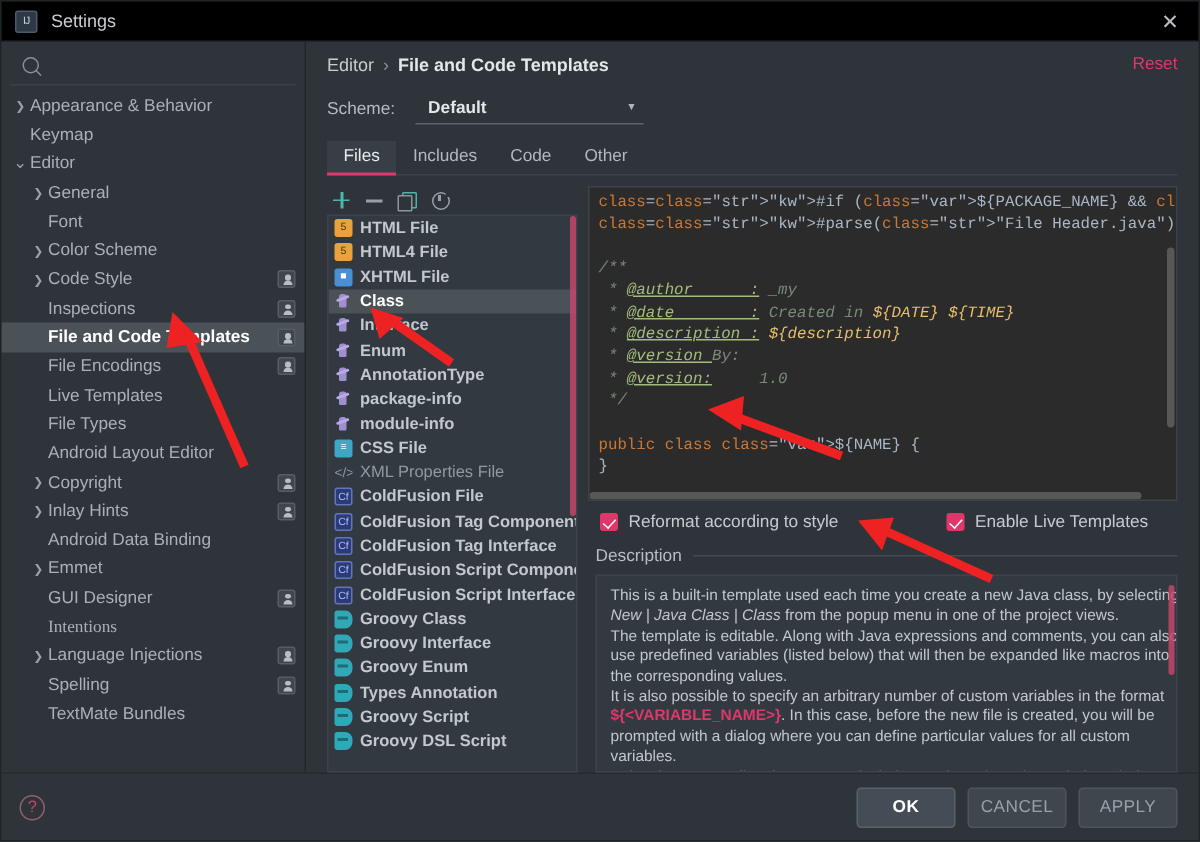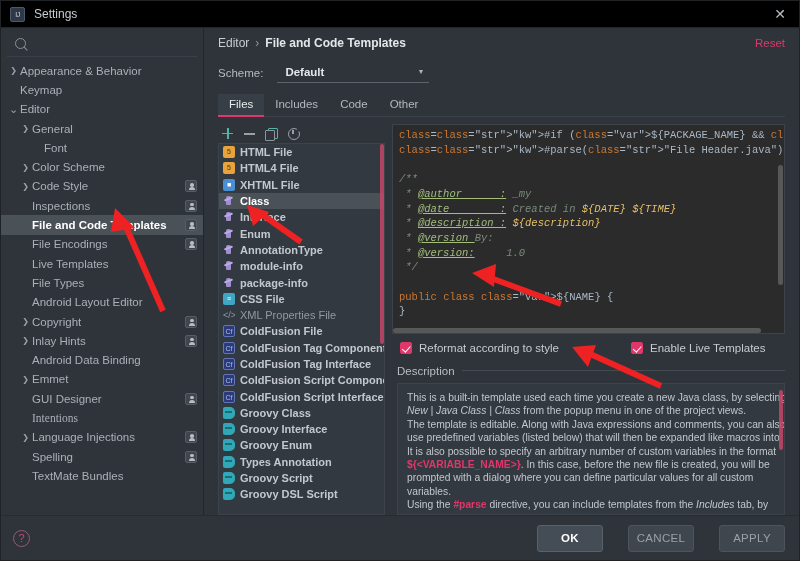--- a/index.html
+++ b/index.html
@@ -318,21 +318,21 @@
   }
   .help-icon {
     width: 17px; height: 17px; border-radius: 50%;
     border: 1.3px solid #8f5f72; color: #c4456b;
     font-size: 11px; line-height: 15px; text-align: center;
     cursor: pointer;
   }
   .footer-spacer { flex: 1 1 auto; }
   .btn {
     min-width: 66px; height: 27px;
-    margin-left: 25px;
+    margin-left: 8px;
     background: #3f464d; border: 1px solid #4d545b; border-radius: 3px;
     color: #c9ced4; font-size: 11.5px;
     display: flex; align-items: center; justify-content: center;
     cursor: pointer; letter-spacing: .3px;
   }
   .btn.primary { background: #444d55; color: #ffffff; font-weight: bold; border-color: #59626b; }
   .btn.dim { color: #9aa0a8; }
 
   
   .arrow-anno { position: absolute; pointer-events: none; z-index: 50; }
@@ -366,21 +366,21 @@
             <span class="label">Keymap</span>
           </div>
           <div class="tree-item" style="padding-left: 6px;">
             <span class="arrow down" style="font-size: 11px; line-height: 6px;">⌄</span>
             <span class="label">Editor</span>
           </div>
           <div class="tree-item" style="padding-left: 18px;">
             <span class="arrow">❯</span>
             <span class="label">General</span>
           </div>
-          <div class="tree-item" style="padding-left: 30px;">
+          <div class="tree-item" style="padding-left: 18px;">
             <span class="arrow"></span>
             <span class="label">Font</span>
           </div>
           <div class="tree-item" style="padding-left: 18px;">
             <span class="arrow">❯</span>
             <span class="label">Color Scheme</span>
           </div>
           <div class="tree-item" style="padding-left: 18px;">
             <span class="arrow">❯</span>
             <span class="label">Code Style</span>
@@ -518,25 +518,25 @@
                 <div class="list-item">
                   <span class="fi fi-java"></span>
                   <span class="li-label">Enum</span>
                 </div>
                 <div class="list-item">
                   <span class="fi fi-java"></span>
                   <span class="li-label">AnnotationType</span>
                 </div>
                 <div class="list-item">
                   <span class="fi fi-java"></span>
+                  <span class="li-label">package-info</span>
+                </div>
+                <div class="list-item">
+                  <span class="fi fi-java"></span>
                   <span class="li-label">module-info</span>
-                </div>
-                <div class="list-item">
-                  <span class="fi fi-java"></span>
-                  <span class="li-label">package-info</span>
                 </div>
                 <div class="list-item">
                   <span class="fi fi-css">≡</span>
                   <span class="li-label">CSS File</span>
                 </div>
                 <div class="list-item dim">
                   <span class="fi fi-xml">&lt;/&gt;</span>
                   <span class="li-label">XML Properties File</span>
                 </div>
                 <div class="list-item">
@@ -626,20 +626,21 @@
             <div class="desc-head">
               <span class="desc-title">Description</span>
               <span class="desc-rule"></span>
             </div>
             <div class="desc-box">
               <div id="desc">
                   <div class="desc-line">This is a built-in template used each time you create a new Java class, by selecting</div>
                   <div class="desc-line"><i>New | Java Class | Class</i> from the popup menu in one of the project views.</div>
                   <div class="desc-line">The template is editable. Along with Java expressions and comments, you can also</div>
                   <div class="desc-line">use predefined variables (listed below) that will then be expanded like macros into</div>
+                  <div class="desc-line">the corresponding values.</div>
                   <div class="desc-line">It is also possible to specify an arbitrary number of custom variables in the format</div>
                   <div class="desc-line"><span class="pink">${&lt;VARIABLE_NAME&gt;}</span>. In this case, before the new file is created, you will be</div>
                   <div class="desc-line">prompted with a dialog where you can define particular values for all custom</div>
                   <div class="desc-line">variables.</div>
                   <div class="desc-line">Using the <span class="pink">#parse</span> directive, you can include templates from the <i>Includes</i> tab, by</div>
                 </div>
               <div class="desc-scroll"></div>
             </div>
           </div>
         </div>

